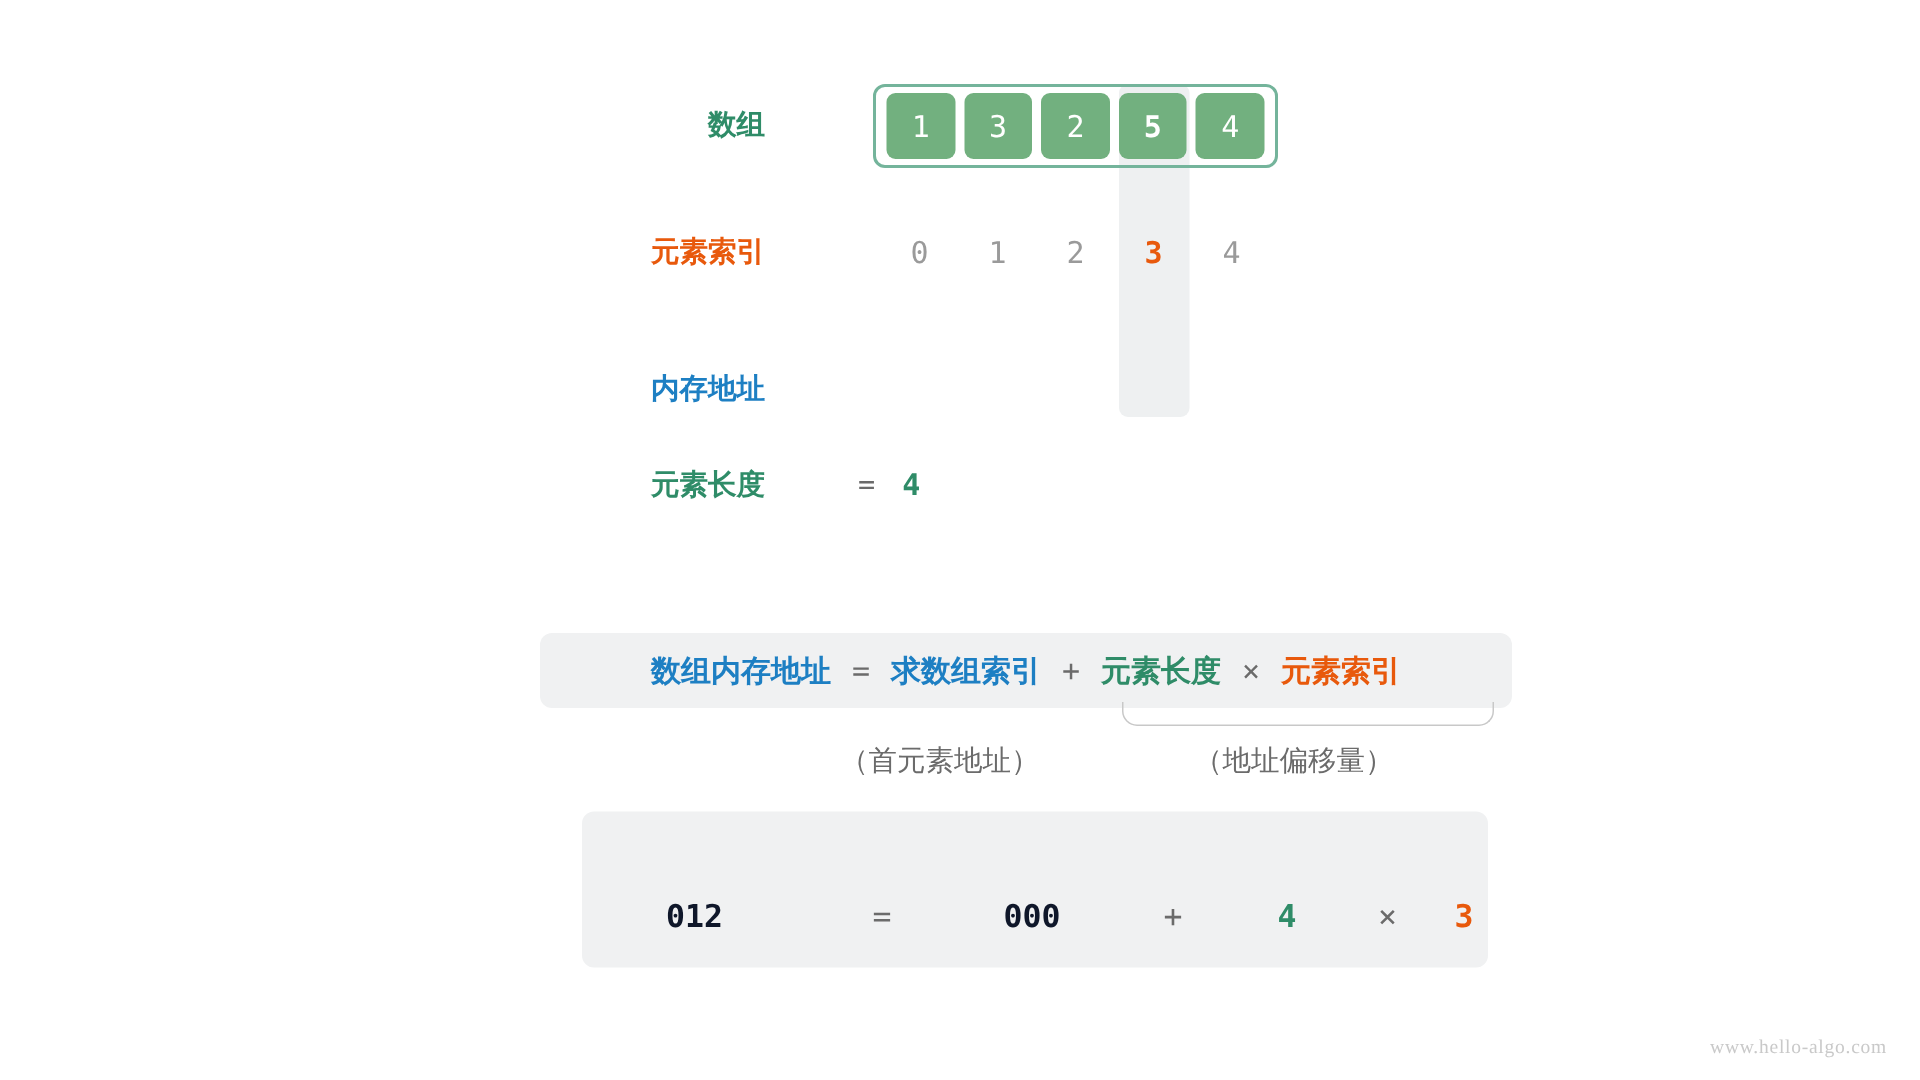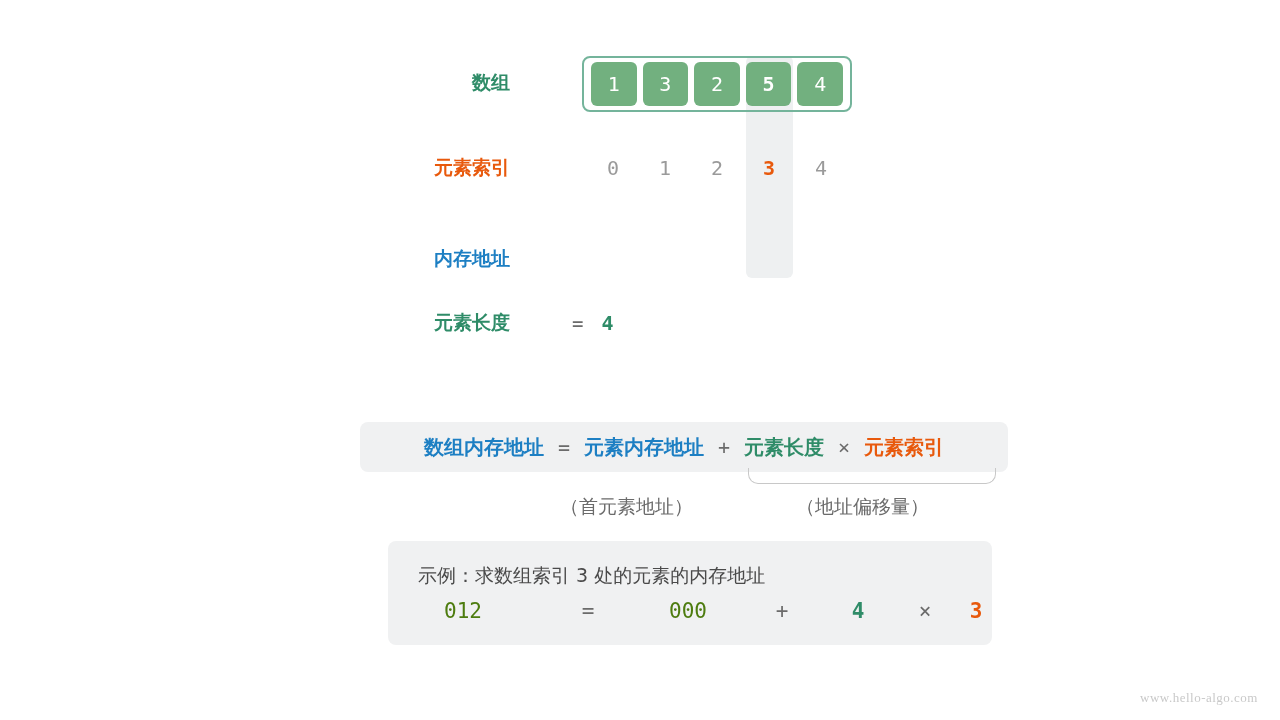--- a/index.html
+++ b/index.html
@@ -177,21 +177,21 @@
     position: absolute;
     left: 0;
     top: 58px;
     width: 604px;
     display: flex;
     align-items: center;
     font-family: "DejaVu Sans Mono", monospace;
     font-size: 21px;
   }
   .ex-cell { text-align: center; }
-  .ex-blue   { color: #4d7c0f; font-weight: normal; }
+  .ex-blue   { color: #0f172a; font-weight: bold; }
   .ex-green  { color: #2f8c68; font-weight: bold; }
   .ex-orange { color: #e8590c; font-weight: bold; }
   .ex-op     { color: #6b6b6b; }
 
   .watermark {
     position: absolute;
     right: 22px;
     bottom: 14px;
     font-family: Liberation Serif, serif;
     font-size: 13px;
@@ -235,34 +235,33 @@
 
   <div class="row" style="left:390px; top:310px;">
     <div class="row-label label-green">元素长度</div>
     <div class="len-eq" style="margin-left:62px;">=</div>
     <div class="len-val" style="margin-left:18px;">4</div>
   </div>
 
   <div class="formula-panel">
     <span class="f-blue">数组内存地址</span>
     <span class="f-op">=</span>
-    <span class="f-blue">元素内存地址</span>
+    <span class="f-blue">求数组索引</span>
     <span class="f-op">+</span>
     <span class="f-green">元素长度</span>
     <span class="f-op">×</span>
     <span class="f-orange">元素索引</span>
   </div>
 
   <div class="brace"></div>
 
   <div class="caption" style="left:560px; top:494px;">（首元素地址）</div>
   <div class="caption" style="left:796px; top:494px;">（地址偏移量）</div>
 
   <div class="example-panel">
-    <div class="example-title">示例：求数组索引 3 处的元素的内存地址</div>
     <div class="example-row">
       <span class="ex-cell ex-blue" style="width:150px;">012</span>
       <span class="ex-cell ex-op" style="width:100px;">=</span>
       <span class="ex-cell ex-blue" style="width:100px;">000</span>
       <span class="ex-cell ex-op" style="width:88px;">+</span>
       <span class="ex-cell ex-green" style="width:64px;">4</span>
       <span class="ex-cell ex-op" style="width:70px;">×</span>
       <span class="ex-cell ex-orange" style="width:32px;">3</span>
     </div>
   </div>

